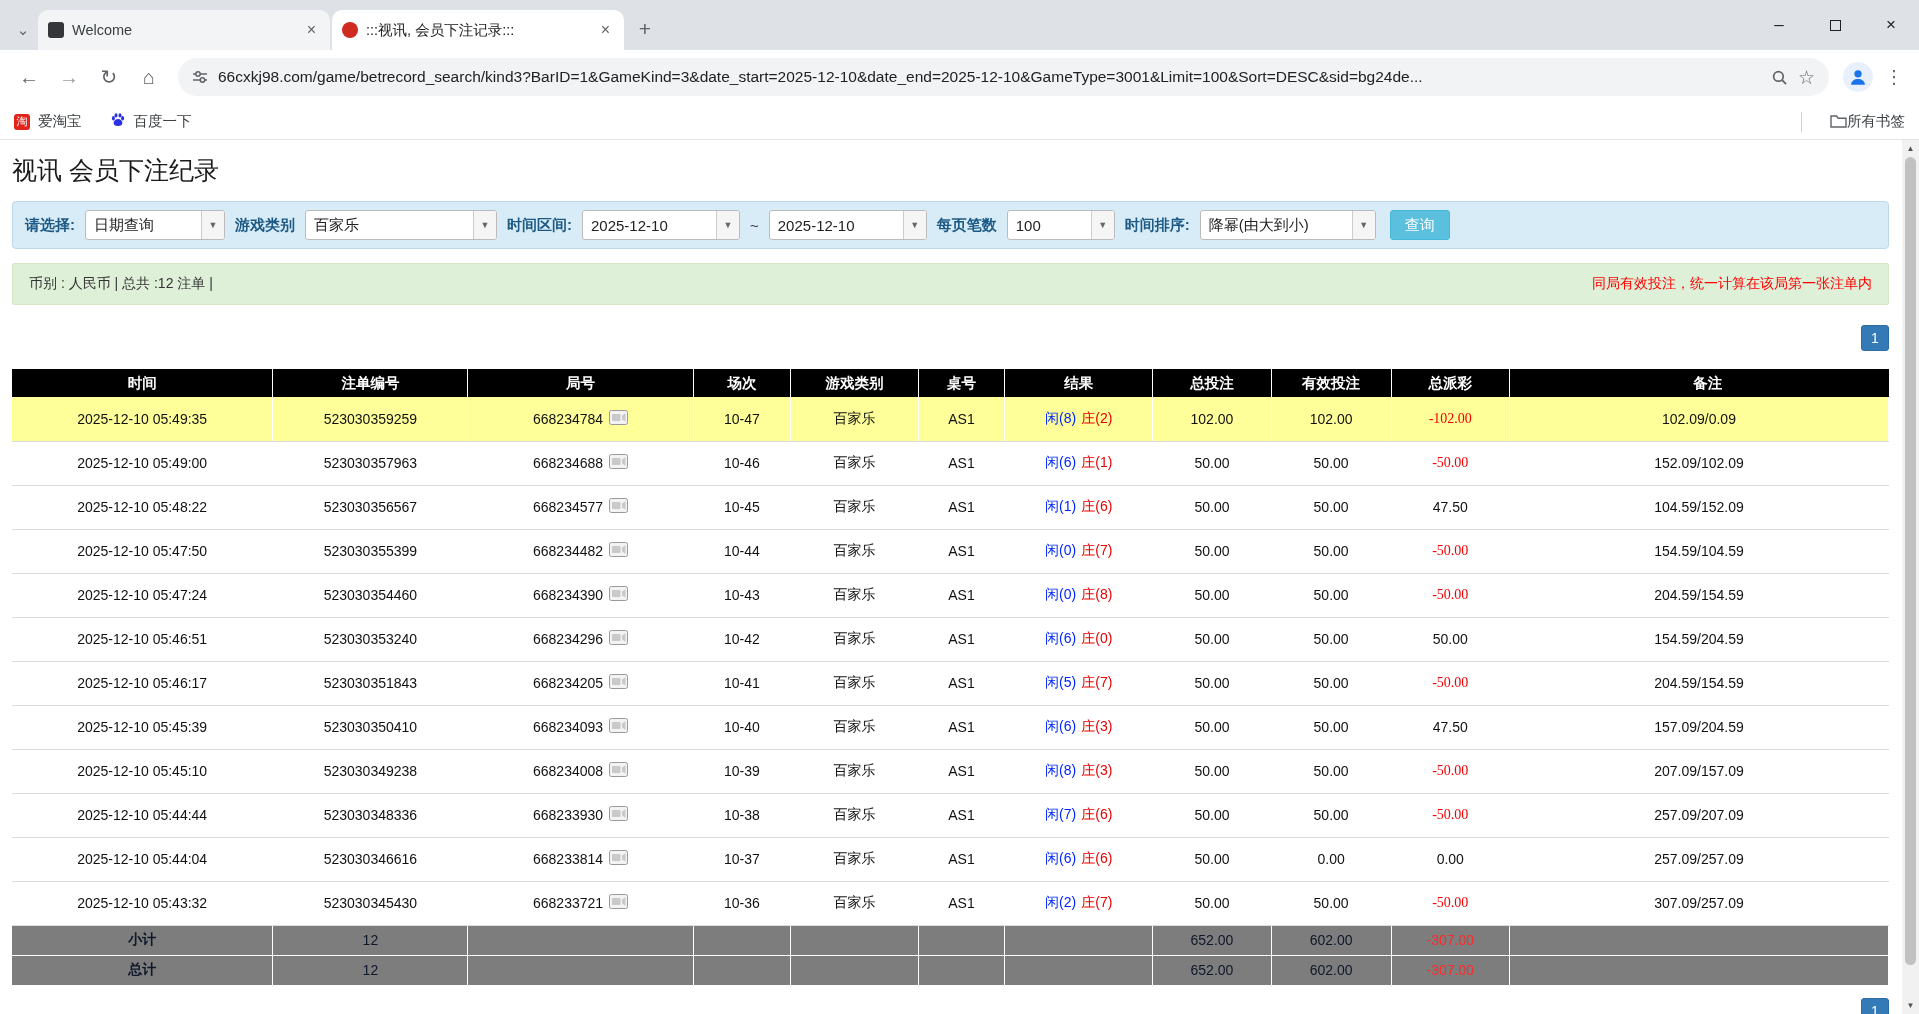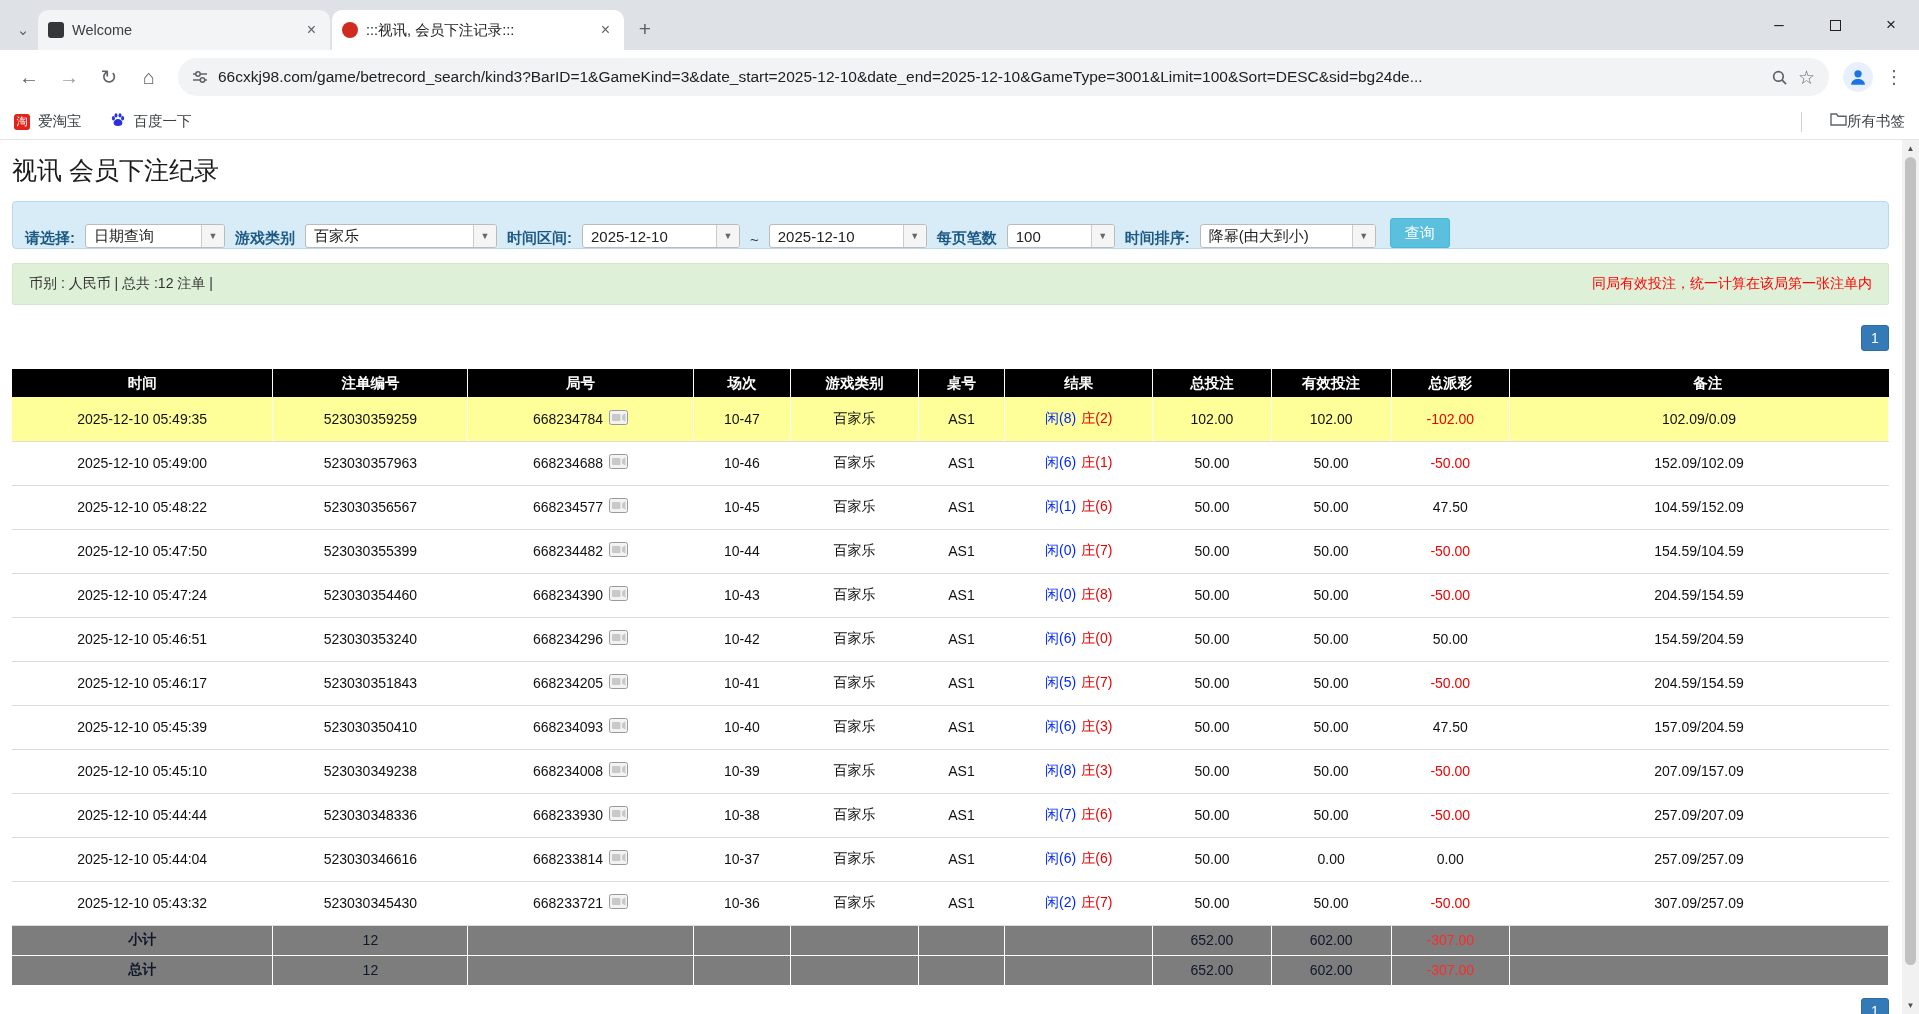--- a/index.html
+++ b/index.html
@@ -32,31 +32,31 @@
   .star { font-size:19px; color:#5f6368; }
   .avatar { width:30px; height:30px; border-radius:50%; display:flex; align-items:center; justify-content:center; background:#e8f0fe; margin:0 4px; }
   .menu-dots { width:30px; height:38px; display:flex; align-items:center; justify-content:center; color:#5f6368; font-size:18px; }
 
   
   .bookmarks { height:36px; background:#fff; display:flex; align-items:center; padding:0 14px; gap:28px; border-bottom:1px solid #e4e4e4; font-size:14.5px; color:#3c4043; }
   .bm-item { display:flex; align-items:center; gap:8px; }
   .bm-taobao { width:16px; height:16px; background:#e2231a; border-radius:3px; color:#fff; font-size:11px; display:flex; align-items:center; justify-content:center; }
   .bm-spacer { flex:1; }
   .bm-divider { width:1px; height:20px; background:#d0d0d0; }
-  .bm-all { display:flex; align-items:flex-start; }
+  .bm-all { display:flex; align-items:flex-end; }
 
   
   .page { position:relative; height:874px; background:#fff; overflow:hidden; }
   .page-inner { padding:8px 30px 0 12px; }
   .page-title { font-size:25px; color:#1a1a1a; font-weight:400; margin:6px 0 14px 0; }
 
   
-  .filterbar { background:#d8ecf7; border:1px solid #bcd9ec; border-radius:4px; height:48px; display:flex; align-items:flex-end; padding:0 12px; gap:10px; }
+  .filterbar { background:#d8ecf7; border:1px solid #bcd9ec; border-radius:4px; height:48px; display:flex; align-items:center; padding:0 12px; gap:10px; }
   .f-label { font-size:15px; font-weight:bold; color:#1c5a85; white-space:nowrap; }
-  .combo { background:#fff; border:1px solid #bbb; border-radius:3px; height:24px; display:flex; align-items:stretch; overflow:hidden; }
+  .combo { background:#fff; border:1px solid #bbb; border-radius:3px; height:30px; display:flex; align-items:stretch; overflow:hidden; }
   .combo-value { flex:1; display:flex; align-items:center; padding:0 8px; font-size:15px; color:#222; white-space:nowrap; overflow:hidden; }
   .combo-arrow { width:23px; border-left:1px solid #ccc; background:#f5f5f5; display:flex; align-items:center; justify-content:center; font-size:9px; color:#666; }
   .w-query { width:140px; } .w-game { width:192px; } .w-date { width:158px; } .w-size { width:108px; } .w-sort { width:176px; }
   .tilde { font-size:15px; color:#333; }
   .search-btn { height:30px; padding:0 14px; background:#5bc0de; border:1px solid #46b8da; border-radius:3px; color:#fff; font-size:15px; display:flex; align-items:center; margin-left:4px; }
 
   
   .summarybar { margin-top:14px; background:#dff0d8; border:1px solid #d6e9c6; border-radius:2px; height:42px; display:flex; align-items:center; justify-content:space-between; padding:0 16px; }
   .summary-info { font-size:14px; color:#333; }
   .summary-notice { font-size:14px; color:#ff0000; }
@@ -69,21 +69,21 @@
   
   table.bets { width:100%; border-collapse:collapse; margin-top:18px; table-layout:fixed; }
   table.bets th { background:#000; color:#fff; font-size:14.5px; font-weight:bold; height:28px; border-right:1px solid #fff; text-align:center; }
   table.bets th:last-child { border-right:none;padding-left:17px; }
   table.bets td { height:44px; text-align:center; font-size:14px; color:#111; border-bottom:1px solid #dcdcdc; border-right:1px solid rgba(255,255,255,.9); white-space:nowrap; overflow:hidden; }
   tr.highlight td { background:#ffff99; }
   .round-wrap { display:flex; align-items:center; justify-content:center; gap:6px; }
   .res-player { color:#0026ff; margin-right:5px; }
   .res-banker { color:#e60000; }
   td.c-totalbet { color:#0066cc; }
-  td.c-payout.neg { color:#f20000; }
+  td.c-payout.neg { color:#f20000;font-family:Liberation Serif, serif; }
   tr.footer-row td { background:#7d7d7d; color:#0f172a; height:30px; border-bottom:1px solid #fff; border-right:1px solid #fff; }
   tr.footer-row td.f-label { font-weight:bold; }
   tr.footer-row td.f-payout.neg { color:#ff2a2a; }
 
   
   .scrollbar { position:absolute; top:0; right:0; width:17px; height:100%; background:#f1f1f1; display:flex; flex-direction:column; align-items:center; }
   .sb-arrow { height:17px; width:17px; display:flex; align-items:center; justify-content:center; font-size:8px; color:#505050; flex:0 0 auto; }
   .sb-thumb { width:11px; background:#c1c1c1; border-radius:6px; flex:0 0 auto; height:808px; }
   .sb-fill { flex:1; }
 </style>

